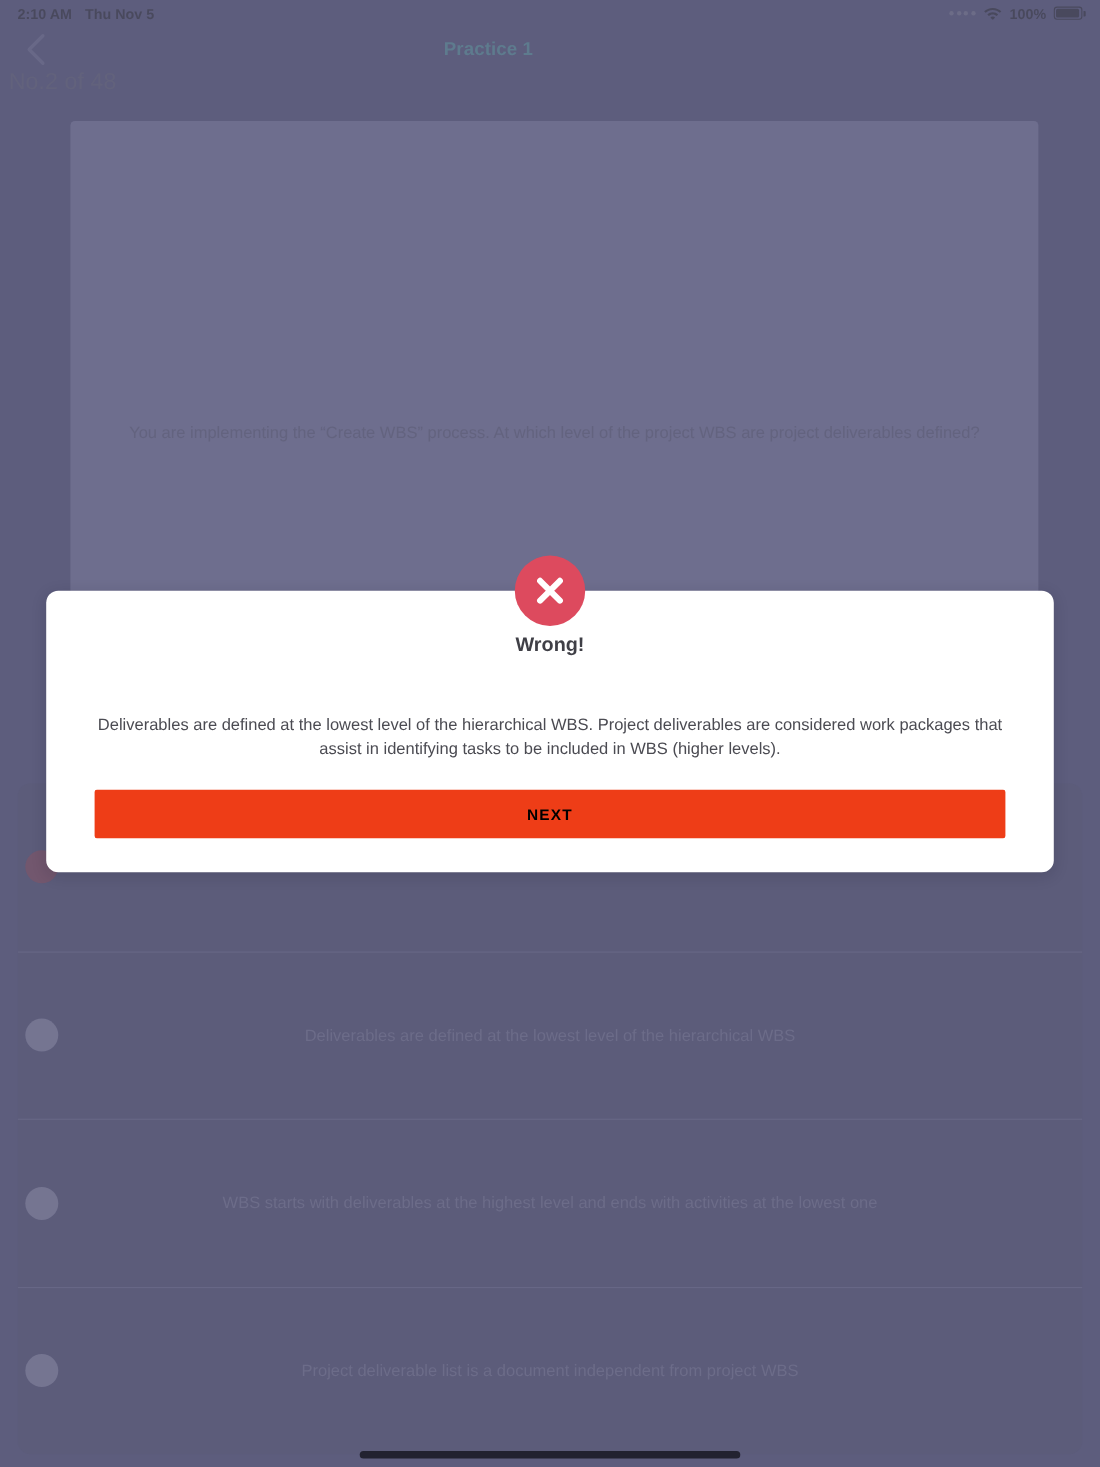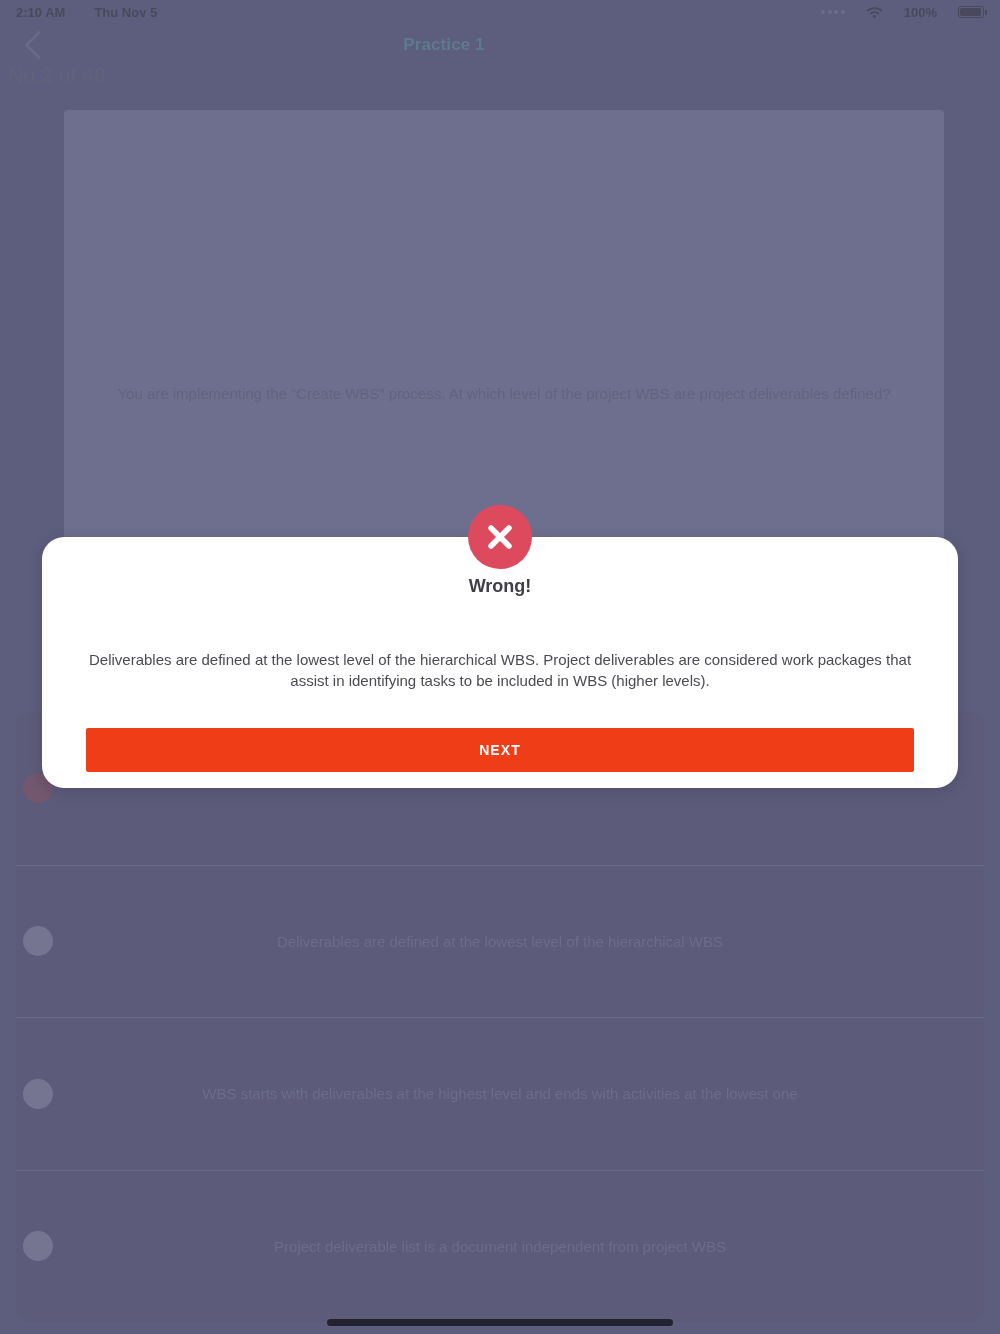--- a/index.html
+++ b/index.html
@@ -14,22 +14,22 @@
 
   
   #app-root { position:absolute; inset:0; background:#3c3c60; }
 
   
   #status-bar {
     position:absolute; top:0; left:0; width:1000px; height:24px;
     display:flex; align-items:center; justify-content:space-between;
     padding:0 16px; color:#1d1d2e; font-size:13px; font-weight:600;
   }
-  .sb-left { display:flex; gap:29px; }
-  .sb-right { display:flex; align-items:center; gap:21px; }
+  .sb-left { display:flex; gap:12px; }
+  .sb-right { display:flex; align-items:center; gap:7px; }
   .sig-dots { display:flex; gap:2.5px; align-items:flex-end; }
   .sig-dots i { width:4px; height:4px; border-radius:50%; background:#54546f; display:block; }
   .wifi { width:17px; height:12px; display:block; }
   .batt { width:26px; height:12px; border:1.6px solid #1d1d2e; border-radius:3px; position:relative; }
   .batt::after { content:""; position:absolute; right:-4px; top:3.3px; width:2px; height:5px; background:#1d1d2e; border-radius:0 1px 1px 0; }
   .batt i { position:absolute; left:1.3px; top:1.3px; bottom:1.3px; width:85%; background:#1d1d2e; border-radius:1.5px; display:block; }
   .pct { font-size:13px; font-weight:600; color:#1d1d2e; }
 
   
   #nav-bar {
@@ -91,40 +91,40 @@
 
   
   #dim-overlay {
     position:absolute; inset:0; background:rgba(152,152,178,0.36);
     z-index:10;
   }
 
   
   #result-modal {
     position:absolute; left:42px; top:537px; width:916px;
-    background:#ffffff; border-radius:22px; z-index:30;
+    background:#ffffff; border-radius:11px; z-index:30;
     box-shadow:0 3px 14px rgba(20,20,35,0.16);
-    padding-bottom:16px;
+    padding-bottom:31px;
   }
   #result-icon {
     position:absolute; left:50%; top:-32px; transform:translateX(-50%);
     width:64px; height:64px; border-radius:50%; background:#dd4a5e;
     display:flex; align-items:center; justify-content:center;
   }
   #result-title {
     text-align:center; font-size:18px; font-weight:700; color:#3f3f46;
     padding-top:39px;
   }
   #result-message {
     text-align:center; font-size:15px; color:#4b4b52; line-height:1.42;
     padding:52px 42px 0 42px;
   }
   #next-button {
-    display:block; margin:36px auto 0; width:828px; height:44px;
-    background:#ee3d17; color:#ffffff; border:none; border-radius:2px;
+    display:block; margin:26px auto 0; width:828px; height:44px;
+    background:#ee3d17; color:#000000; border:none; border-radius:2px;
     font-family:"Liberation Sans", sans-serif;
     font-size:14px; font-weight:700; letter-spacing:1.1px; cursor:pointer;
   }
 </style>
 </head>
 <body>
 
 <div id="app-root">
 
   <div id="status-bar">

